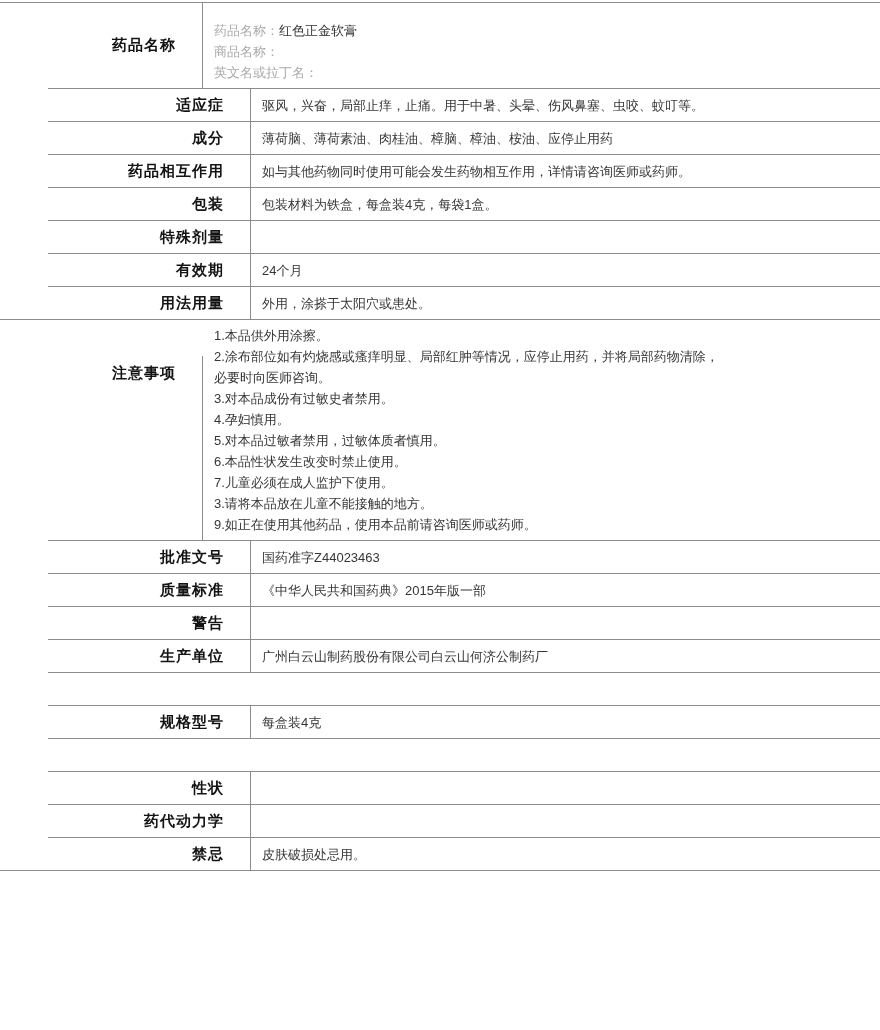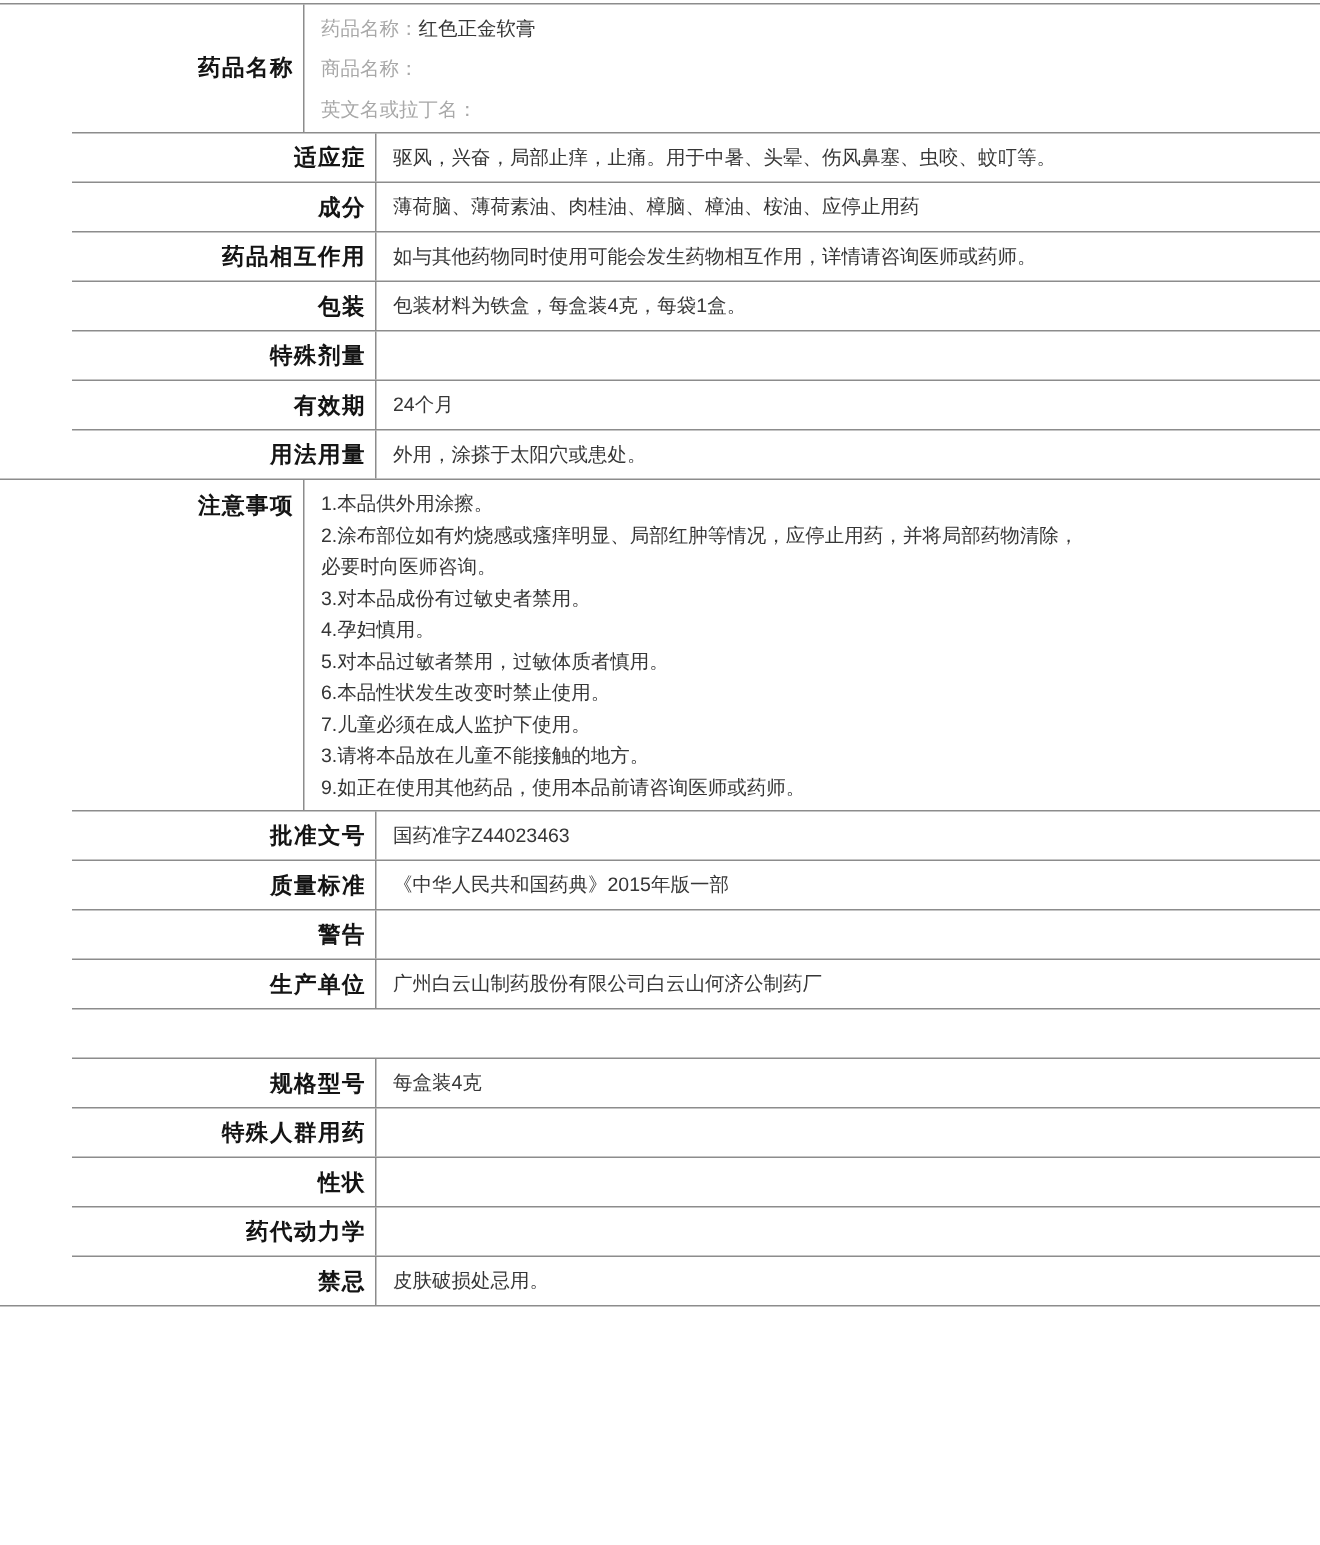--- a/index.html
+++ b/index.html
@@ -18,42 +18,43 @@
     display: flex;
     border-top: 1px solid var(--border-color, #8c8c8c);
   }
   .cell-label {
     width: 203px;
     flex: 0 0 203px;
     border-right: 1px solid var(--border-color, #8c8c8c);
     display: flex;
     align-items: center;
     justify-content: flex-end;
-    padding-right: 6px;
+    padding-right: 26px;
     font-weight: bold;
     font-size: 15px;
     letter-spacing: 1px;
     color: var(--label-color, #141414);
   }
   .cell-value {
     flex: 1;
     display: flex;
     flex-direction: column;
-    justify-content: space-between;
+    justify-content: flex-end;
     padding: 5px 10px 5px 11px;
     font-size: 13px;
     color: var(--value-color, #363636);
     line-height: 21px;
   }
   .row.single { min-height: 33px; margin-left: 48px; }
   .row.name { min-height: 86px; }
   .row.notes { min-height: 221px; }
   .row.notes .cell-label {
     align-items: flex-start;
     padding-top: 8px;
+    margin-top: 36px;
   }
   .muted { color: var(--muted-color, #a8a8a8); }
   .rich-line .val { color: var(--value-color, #363636); }
   .note-line { white-space: nowrap; }
 </style>
 </head>
 <body style="background: rgb(255, 255, 255);">
 
 <div class="drug-table" id="drug-table">
     <div class="row name">
@@ -124,21 +125,20 @@
       <div class="cell-value">广州白云山制药股份有限公司白云山何济公制药厂</div>
     </div>
     <div class="row single">
       <div class="cell-value"></div>
     </div>
     <div class="row single">
       <div class="cell-label">规格型号</div>
       <div class="cell-value">每盒装4克</div>
     </div>
     <div class="row single">
-      <div class="cell-label">特殊人群用药</div>
       <div class="cell-value"></div>
     </div>
     <div class="row single">
       <div class="cell-label">性状</div>
     </div>
     <div class="row single">
       <div class="cell-label">药代动力学</div>
       <div class="cell-value"></div>
     </div>
     <div class="row single">

